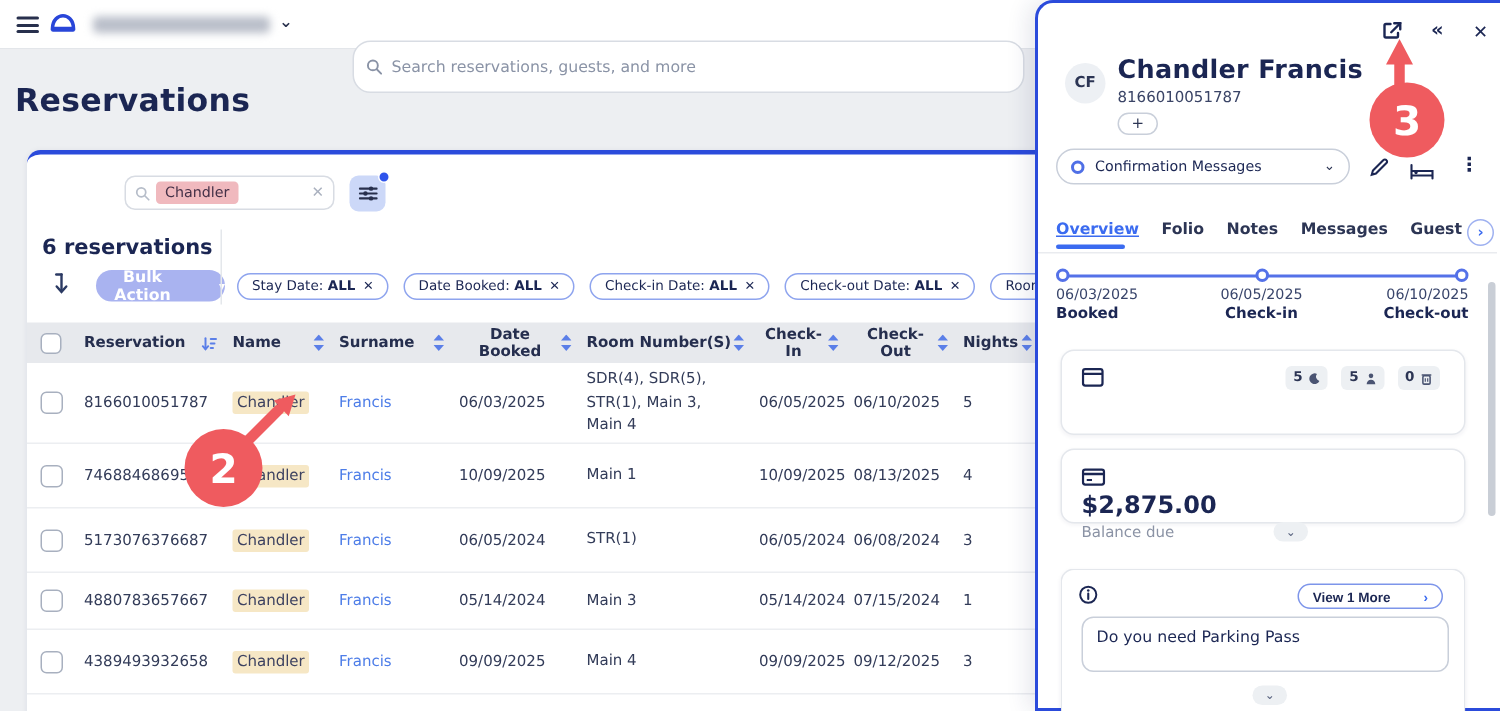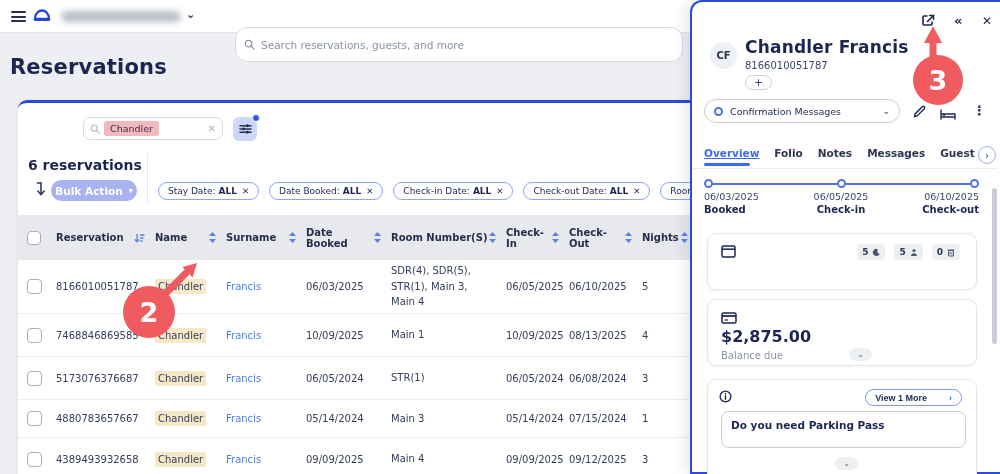--- a/index.html
+++ b/index.html
@@ -26,33 +26,33 @@
   .card { position:absolute; left:18px; top:100px; width:982px; height:380px; background:#ffffff; border-top:3px solid #2b4bdb; border-radius:9px 9px 0 0; box-shadow:0 1px 4px rgba(30,40,90,.08); z-index:1; }
 
   .inner-search { position:absolute; left:65px; top:14px; width:140px; height:23px; border:1px solid #d8dce3; border-radius:7px; display:flex; align-items:center; padding:0 6px; background:#fff; }
   .search-tag { background:#f0b9be; color:#433047; font-size:9.5px; padding:2px 6px; border-radius:3px; margin-left:4px; font-weight:500; }
   .inner-search .clear { margin-left:auto; color:#aab1bf; font-size:10px; cursor:pointer; }
   .filter-btn { position:absolute; left:215px; top:14px; width:24px; height:24px; background:#ccd8f8; border-radius:6px; display:flex; align-items:center; justify-content:center; cursor:pointer; }
   .filter-dot { position:absolute; right:-3px; top:-3px; width:8px; height:8px; background:#2f54eb; border-radius:50%; border:1.5px solid #fff; }
 
   .result-count { position:absolute; left:10px; top:54px; font-size:14px; font-weight:700; color:#1b2653; }
   .sort-btn { position:absolute; left:17px; top:78px; cursor:pointer; }
-  .bulk-btn { position:absolute; left:33px; top:77px; width:86px; height:21px; background:#a9b3f0; border:none; border-radius:11px; color:#ffffff; font-size:10.5px; font-weight:700; cursor:pointer; font-family:inherit; display:flex; align-items:center; justify-content:center; gap:6px; }
+  .bulk-btn { position:absolute; left:46px; top:77px; width:86px; height:21px; background:#a9b3f0; border:none; border-radius:11px; color:#ffffff; font-size:10.5px; font-weight:700; cursor:pointer; font-family:inherit; display:flex; align-items:center; justify-content:center; gap:20px; }
   .bulk-btn .chev { font-size:8px; }
   .vdivider { position:absolute; left:129px; top:50px; width:1px; height:50px; background:#e4e7eb; }
 
   .chips { position:absolute; left:140px; top:79px; right:0; height:20px; display:flex; gap:10px; overflow:hidden; }
   .chip { flex:0 0 auto; height:18px; border:1px solid #8ea4ee; border-radius:10px; display:flex; align-items:center; padding:0 9px; font-size:9px; color:#1b2653; background:#fff; cursor:pointer; white-space:nowrap; }
   .chip b { margin-left:3px; font-weight:700; }
   .chip .x { margin-left:5px; font-weight:700; font-size:8.5px; color:#1b2653; }
 
   
   .tbl { position:absolute; left:0; top:112px; right:0; }
   .trow { display:grid; grid-template-columns:38px 99px 71px 80px 85px 115px 63px 73px 56px 1fr; align-items:center; }
-  .thead { background:#e7e9ed; height:45px; font-size:10px; font-weight:700; color:#252e4e; }
+  .thead { background:#e7e9ed; height:27px; font-size:10px; font-weight:700; color:#252e4e;text-align:center; }
   .th { display:flex; align-items:center; justify-content:space-between; padding-right:10px; }
   .updown { flex:0 0 auto; }
   .tbody-row { height:43px; border-bottom:1px solid #eceef1; font-size:10px; color:#333c59; }
   .tbody-row.tall { height:54px; }
   .cb { width:15px; height:15px; border:1.5px solid #a8b0bf; border-radius:4px; background:#fff; margin-left:9px; cursor:pointer; }
   .name-tag { background:#f6e7c5; padding:2px 3px; border-radius:2px; color:#3c4160; display:inline-block; }
   .link { color:#4d7de8; cursor:pointer; }
   .rooms { line-height:1.55; padding-right:14px; }
 
   
@@ -82,30 +82,30 @@
   .tl-name { font-size:10px; font-weight:700; color:#1b2653; margin-top:2px; }
 
   .scrollbar { position:absolute; left:300px; top:186px; width:5px; height:156px; background:#c9ced6; border-radius:3px; cursor:pointer; }
 
   .pcard { position:absolute; left:15px; width:270px; background:#fff; border:1px solid #e4e7ec; border-radius:9px; box-shadow:0 1px 3px rgba(30,40,90,.06); }
   .pcard1 { top:231px; height:57px; }
   .badges { position:absolute; right:16px; top:10px; display:flex; gap:9px; }
   .badge { background:#edf0f3; border-radius:4px; height:16px; display:flex; align-items:center; gap:4px; padding:0 5px; font-size:9px; font-weight:700; color:#2c3554; }
   .source-title { position:absolute; left:13px; top:29px; font-size:13.5px; font-weight:700; color:#1b2653; }
 
-  .pcard2 { top:297px; height:67px; }
+  .pcard2 { top:297px; height:50px; }
   .amount { position:absolute; left:13px; top:27px; font-size:16px; font-weight:700; color:#1b2653; }
   .balance-label { position:absolute; left:13px; top:50px; font-size:10px; color:#8b93a5; }
   .chev-pill { position:absolute; width:23px; height:13px; background:#edf0f3; border-radius:8px; display:flex; align-items:center; justify-content:center; font-size:8px; color:#5a6residents480; color:#5a6480; cursor:pointer; }
   .chev-pill.pay { left:141px; top:48px; }
 
   .pcard3 { top:377px; height:97px; border-bottom:none; border-radius:9px 9px 0 0; }
   .view-more { position:absolute; right:14px; top:9px; height:17px; border:1px solid #7d95ea; border-radius:10px; background:#fff; display:flex; align-items:center; gap:22px; padding:0 9px; font-size:9px; font-weight:700; color:#1b2653; cursor:pointer; }
   .view-more .arr { color:#3b6bf0; font-size:9px; }
-  .q-box { position:absolute; left:13px; right:10px; top:31px; height:37px; border:1px solid #c9cfda; border-radius:8px; background:#fff; padding:7px 9px; font-size:10.5px; font-weight:700; color:#1b2653; }
+  .q-box { position:absolute; left:13px; right:10px; top:31px; height:37px; border:1px solid #c9cfda; border-radius:8px; background:#fff; padding:7px 9px; font-size:10.5px; font-weight:400; color:#1b2653; }
   .chev-pill.q { left:127px; top:77px; }
 
   .annot { position:absolute; left:0; top:0; width:1000px; height:474px; z-index:50; pointer-events:none; }
 </style>
 </head>
 <body>
 
 <div class="topbar">
   <div class="hamburger">
       <span></span>

